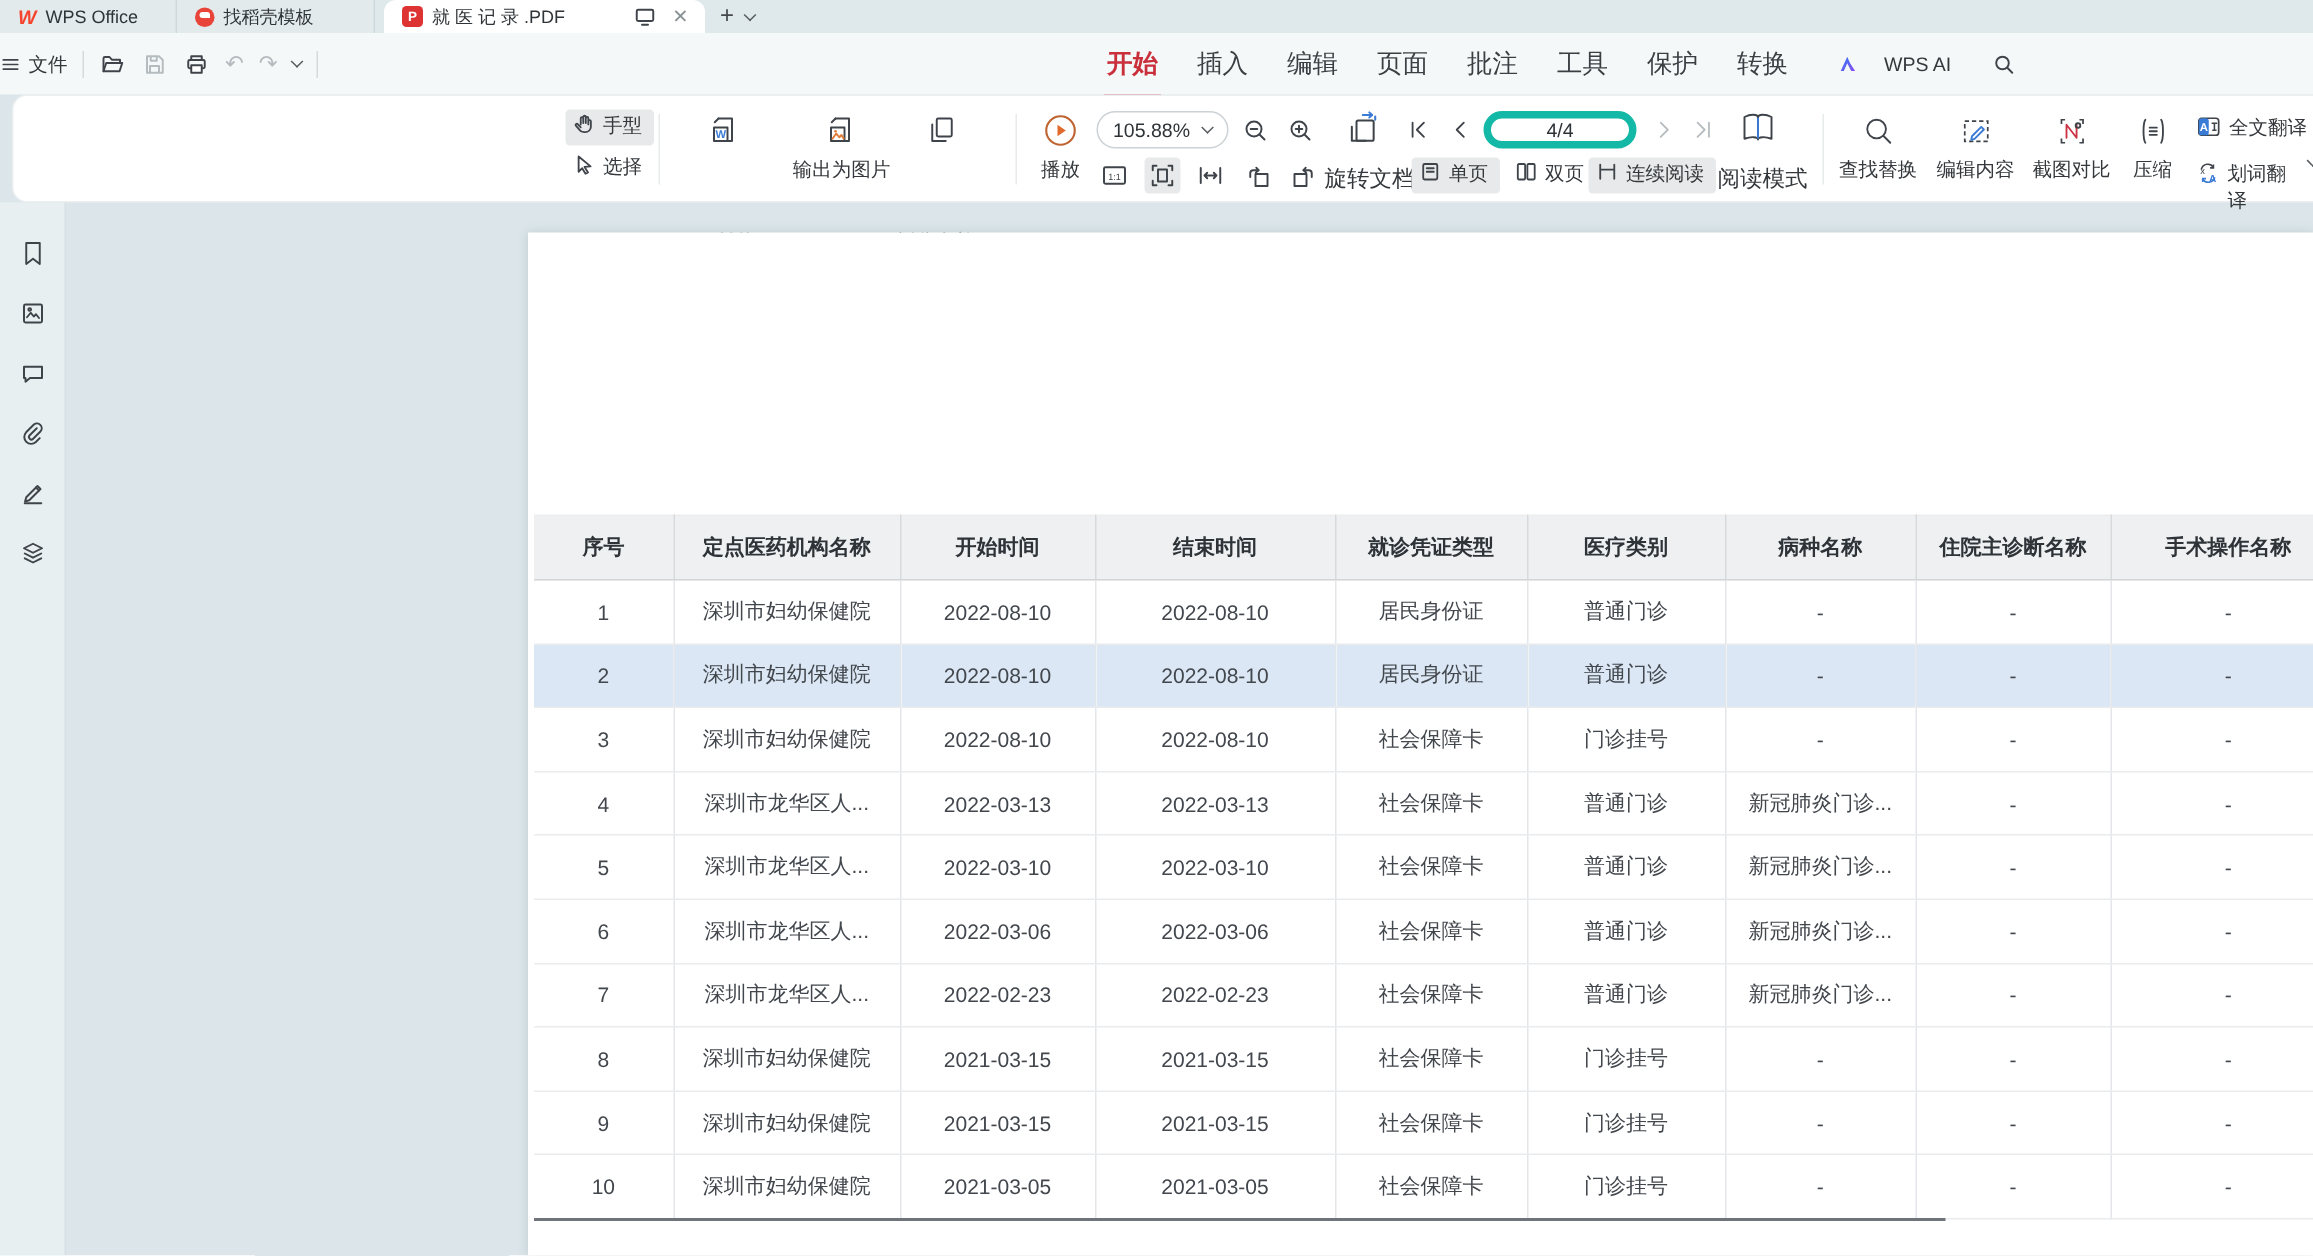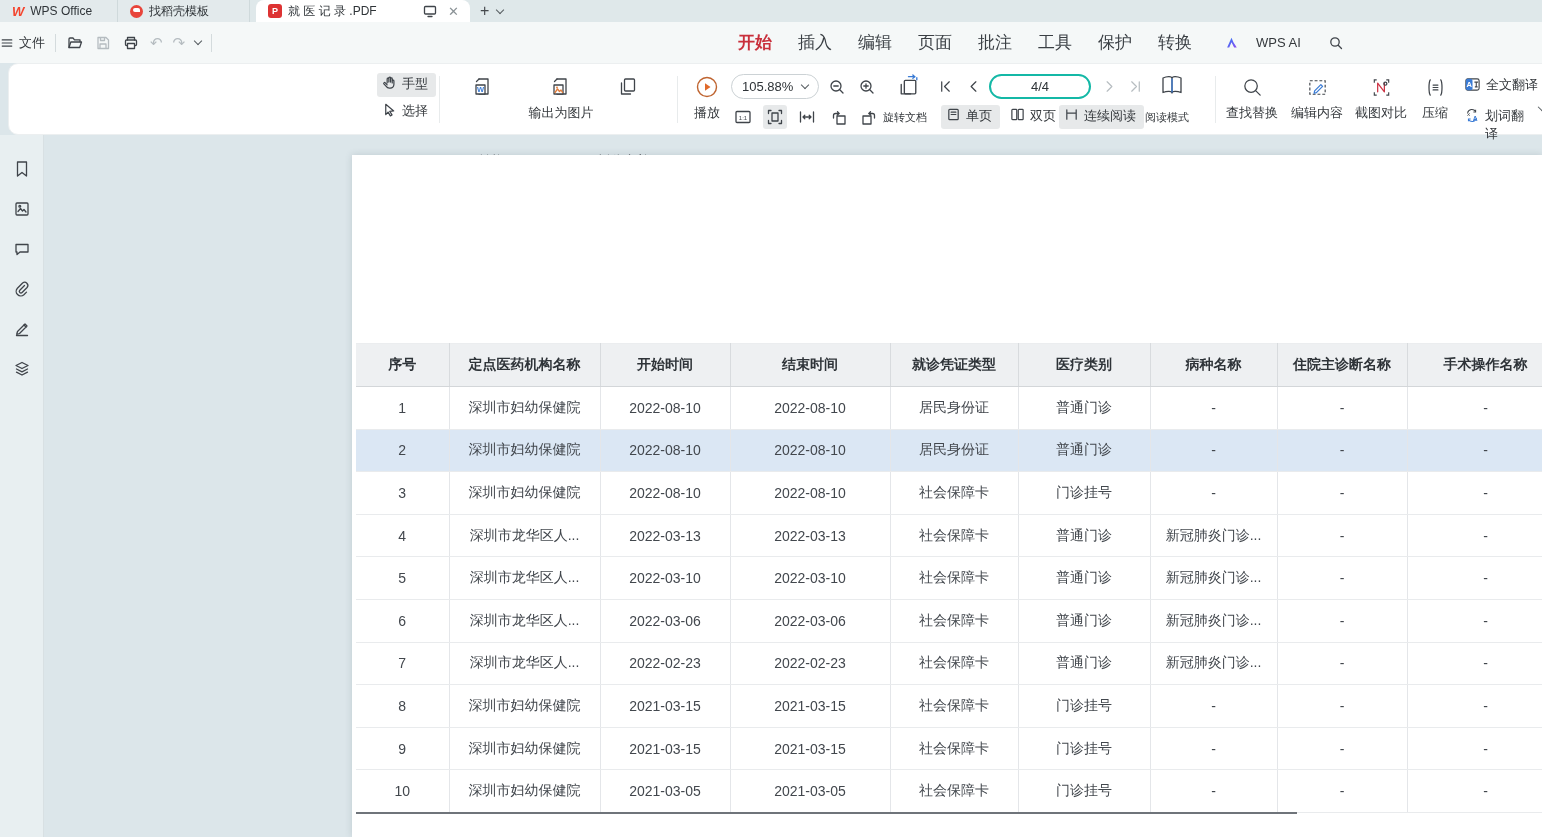--- a/index.html
+++ b/index.html
@@ -39,27 +39,27 @@
   .toolcard { position:absolute; top:63px; left:8px; right:-12px; height:72px; background:#ffffff; border:1px solid #eceff0; border-radius:10px; }
   .abs { position:absolute; }
   .vdiv { position:absolute; top:12px; width:1px; height:47px; background:#e8ebec; }
   .rowbtn { display:flex; align-items:flex-start; gap:5px; font-size:13px; color:#34383c; padding:2px 8px 2px 5px; border-radius:3px; height:24px; }
   .rowbtn.sel { background:#e7e9ea; }
   .bigbtn { display:flex; flex-direction:column; align-items:center; gap:5px; font-size:13px; color:#34383c; }
   .bigbtn .bicon { height:26px; display:flex; align-items:flex-end; }
   .lblrow { display:flex; align-items:center; gap:3px;margin-top:48px; }
   .chev { width:6px; height:6px; border-right:1.3px solid #565c60; border-bottom:1.3px solid #565c60; transform:rotate(45deg); display:inline-block; margin-top:-3px; }
   .zoombox { display:flex; align-items:center; justify-content:space-between; padding:0 10px; width:88px; height:25px; border:1px solid #ccd2d5; border-radius:13px; font-size:13px; color:#2e3337; background:#fff; }
-  .pagebox { display:flex; align-items:center; justify-content:center; width:102px; height:25px; border:2px solid #14b8a6; border-radius:13px; }
+  .pagebox { display:flex; align-items:center; justify-content:center; width:102px; height:25px; border:5px solid #14b8a6; border-radius:13px; }
   .pagebox input { border:none; outline:none; width:90px; text-align:center; font-size:13px; color:#2e3337; font-family:inherit; background:transparent; }
   .smic { width:24px; height:24px; display:flex; align-items:center; justify-content:center; border-radius:3px; }
   .smic.sel { background:#e7e9ea; }
   .smic svg { width:18px; height:18px; }
   .navic { width:20px; height:20px; display:flex; align-items:center; justify-content:center; }
-  .lbl { font-size:11px; color:#34383c; }
+  .lbl { font-size:15px; color:#34383c; }
 
   
   .sidebar { position:absolute; top:135px; left:0; width:44px; bottom:0; background:#e8eff1; border-right:1px solid #d8e0e3; display:flex; flex-direction:column; align-items:center; padding-top:25px; gap:22px; }
   .sb { width:18px; height:18px; }
   .sb svg { width:18px; height:18px; }
 
   
   .page { position:absolute; left:352px; top:155px; right:0; bottom:0; background:#ffffff; box-shadow:0 0 7px rgba(60,80,90,.18); overflow:hidden;padding-left:24px; }
   .pdf-table { position:absolute; left:4px; top:188px; filter:blur(.3px); }
   table { border-collapse:collapse; table-layout:fixed; width:1208px; }

